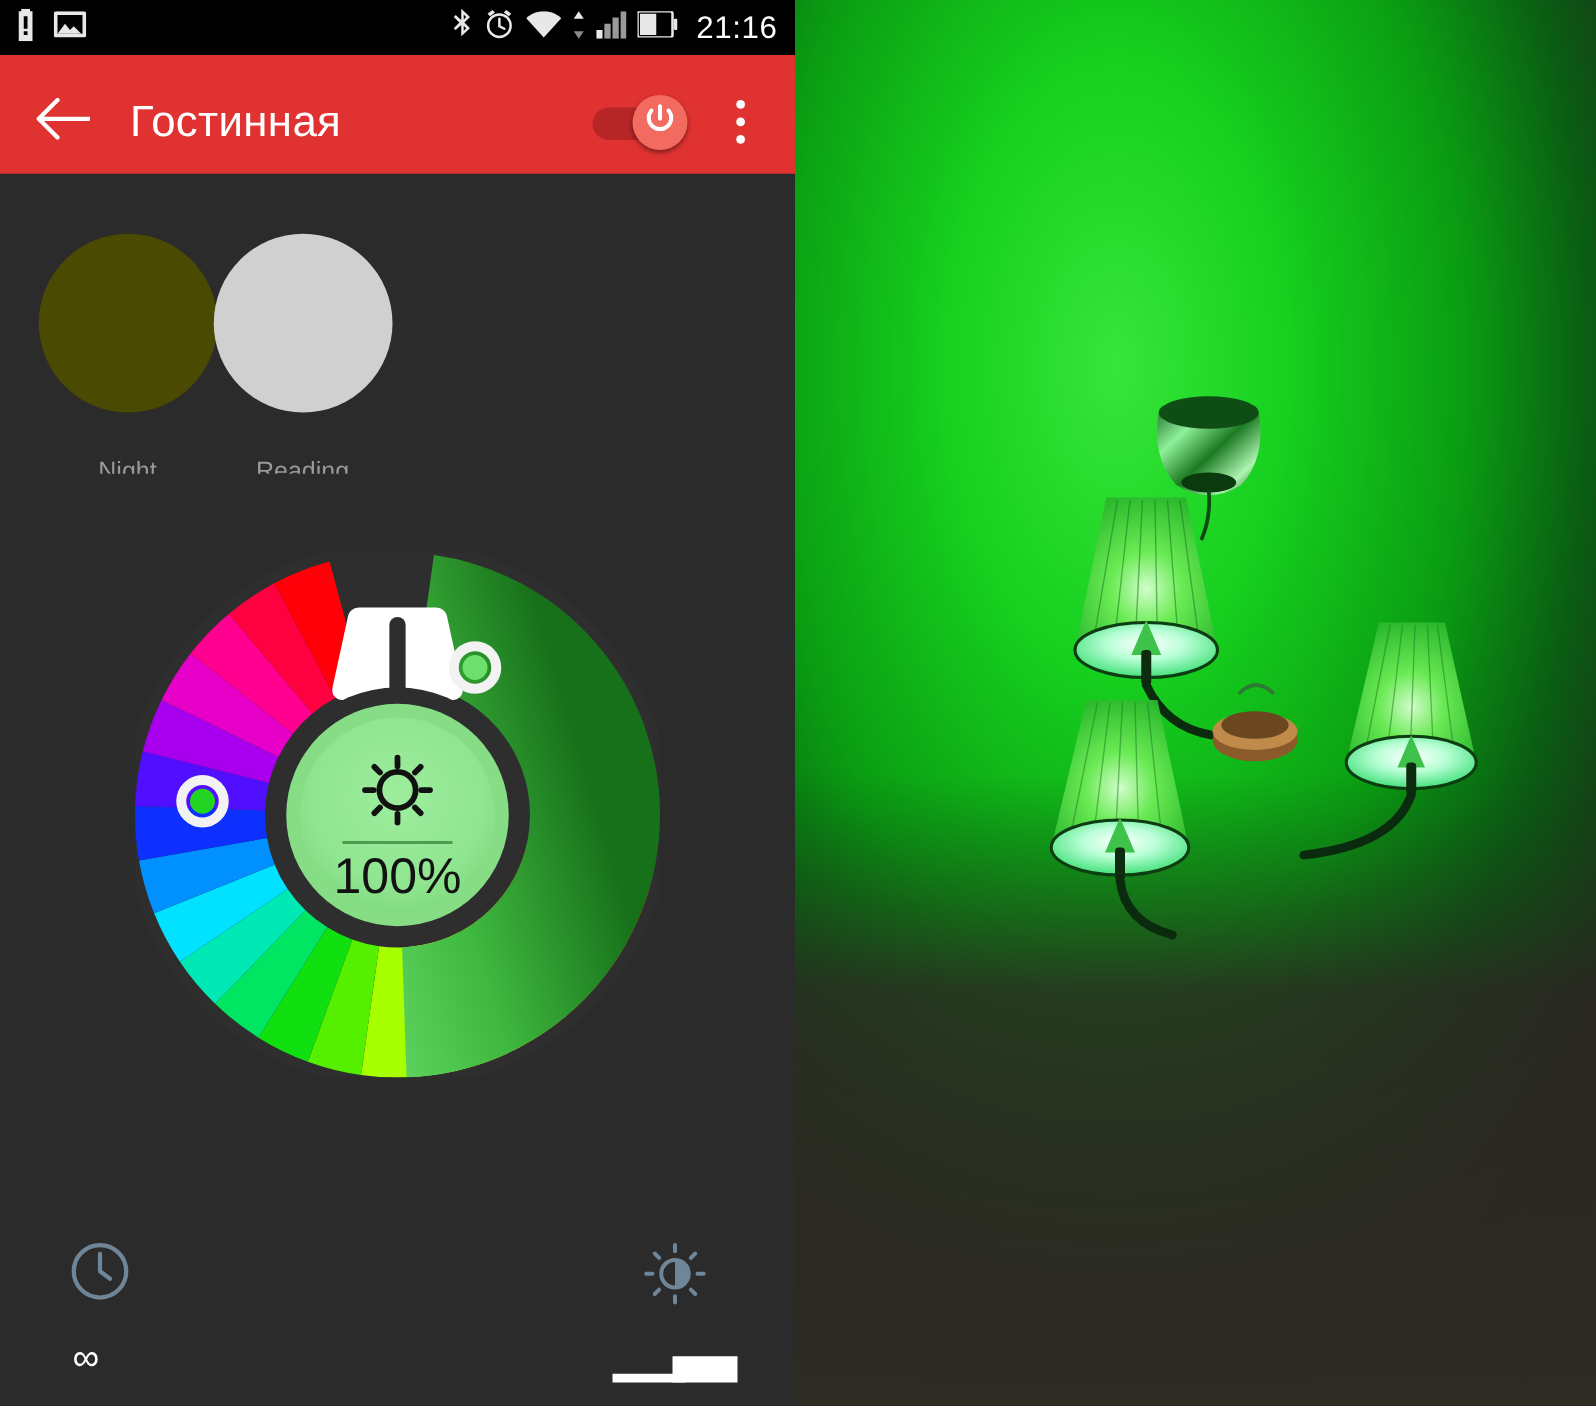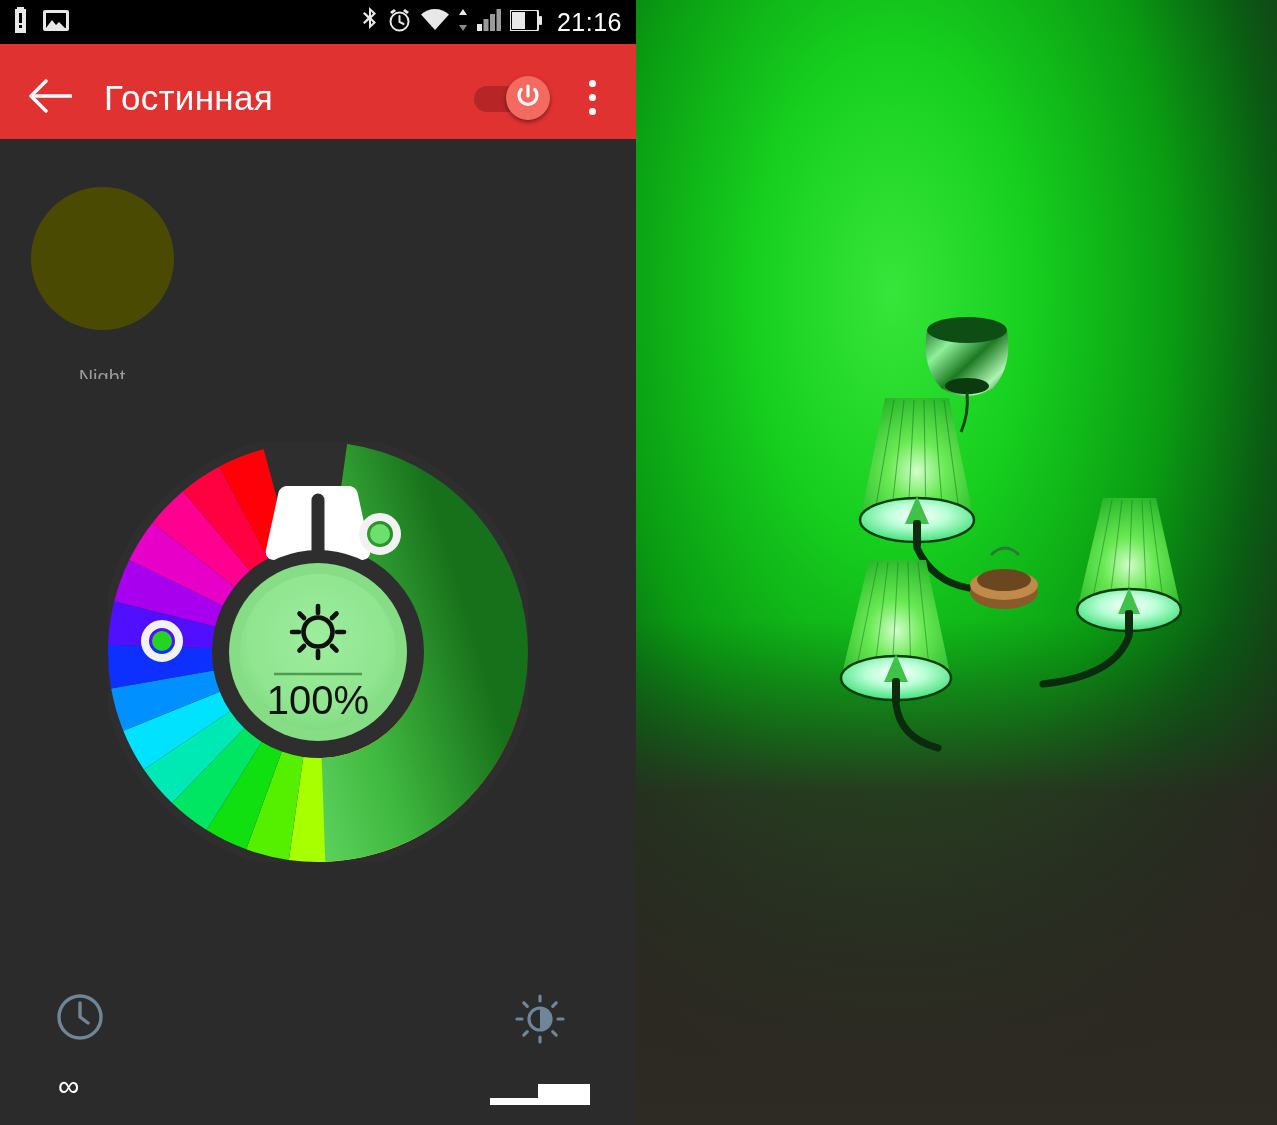--- a/index.html
+++ b/index.html
@@ -171,20 +171,24 @@
       </div>
     </div>
 
     <div class="presets">
 
       <div class="preset">
         <div class="swatch" style="background:#4a4a02;"></div>
         <div class="plabel">Night</div>
       </div>
 
+      <div class="preset">
+        <div class="swatch" style="background:#d0d0d0;"></div>
+        <div class="plabel">Reading</div>
+      </div>
 
 
 
     </div>
 
     <div class="wheel-wrap">
       <div class="wheel">
         <svg width="420" height="420" viewBox="0 0 420 420">
           <defs>
 

